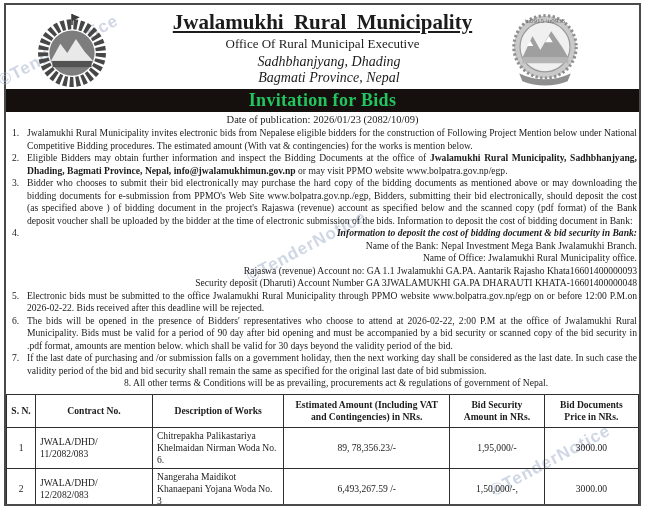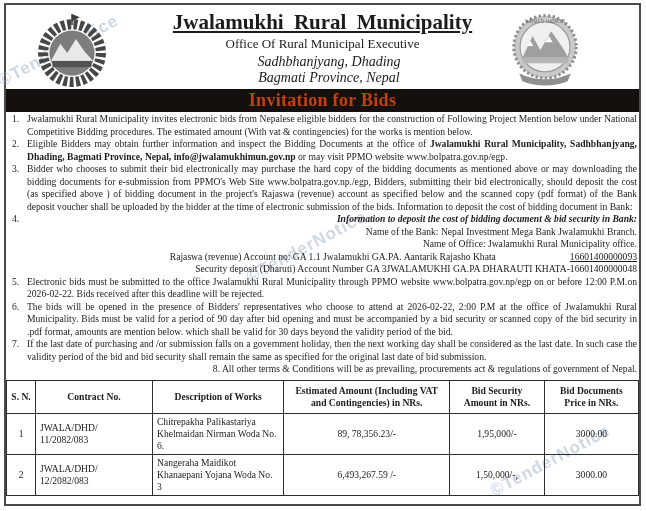--- a/index.html
+++ b/index.html
@@ -11,35 +11,35 @@
   
   .header{position:relative;height:84px;text-align:center;padding-top:6px;box-sizing:border-box;}
   .emblem{position:absolute;top:6px;width:84px;height:78px;}
   .emblem.left{left:24px;}
   .emblem.right{right:52px;}
   .h-title{font-size:21px;font-weight:bold;word-spacing:5px;line-height:23px;text-decoration:underline;}
   .h-sub{font-size:13px;font-weight:normal;line-height:20px;}
   .h-addr{font-size:14px;font-style:italic;line-height:16px;margin-left:13px;}
 
   
-  .banner{background:#15100d;color:#c2410c;text-align:center;font-size:18px;font-weight:bold;
+  .banner{background:#15100d;color:#22c55e;text-align:center;font-size:18px;font-weight:bold;
           height:23px;line-height:23px;letter-spacing:.3px;}
 
   .pubdate{text-align:center;font-size:10.5px;line-height:13px;margin-top:1px;}
 
   
   .list{font-size:9.6px;line-height:12.5px;margin-top:1px;padding:0 2px 0 4px;}
   .li{display:flex;}
   .li .num{flex:none;width:17px;padding-left:2px;box-sizing:border-box;}
   .li .body{flex:1;text-align:justify;}
   .bold{font-weight:bold;}
   .bolditalic{font-weight:bold;font-style:italic;}
   .subline{text-align:right;}
-  .acct-num{margin-left:74px;text-decoration:underline;}
-  .flat{padding-left:1px;text-align:right;margin-left:24px;}
+  .acct-num{}
+  .flat{padding-left:1px;text-align:center;margin-left:24px;}
 
   
   table.bids{width:100%;border-collapse:collapse;margin-top:4px;font-size:9.6px;}
   table.bids th,table.bids td{border:1.2px solid #2e2e2e;padding:2px 4px;vertical-align:middle;}
   table.bids th{font-weight:bold;text-align:center;line-height:12px;height:28px;}
   table.bids td{height:25px;line-height:12px;}
   .col-sn{width:4.6%;}
   .col-contract{width:18.5%;}
   .col-desc{width:20.8%;}
   .col-est{width:26.2%;}
@@ -86,20 +86,21 @@
         <text x="50" y="16" text-anchor="middle" font-size="9" fill="#6a6a6a">\u0915 \u0935</text>
       </svg>
       <div class="h-title">Jwalamukhi Rural Municipality</div>
       <div class="h-sub">Office Of Rural Municipal Executive</div>
       <div class="h-addr">Sadhbhanjyang, Dhading</div>
       <div class="h-addr">Bagmati Province, Nepal</div>
     </div>
 
     <div class="banner">Invitation for Bids</div>
 
+    <div class="pubdate">Date of publication: 2026/01/23 (2082/10/09)</div>
 
     <div class="list">
 
       <div class="li">
         <span class="num">1.</span>
         <div class="body">Jwalamukhi Rural Municipality invites electronic bids from Nepalese eligible bidders for the construction of Following Project Mention below under National Competitive Bidding procedures. The estimated amount (With vat &amp; contingencies) for the works is mention below.</div>
       </div>
 
       <div class="li">
         <span class="num">2.</span>

